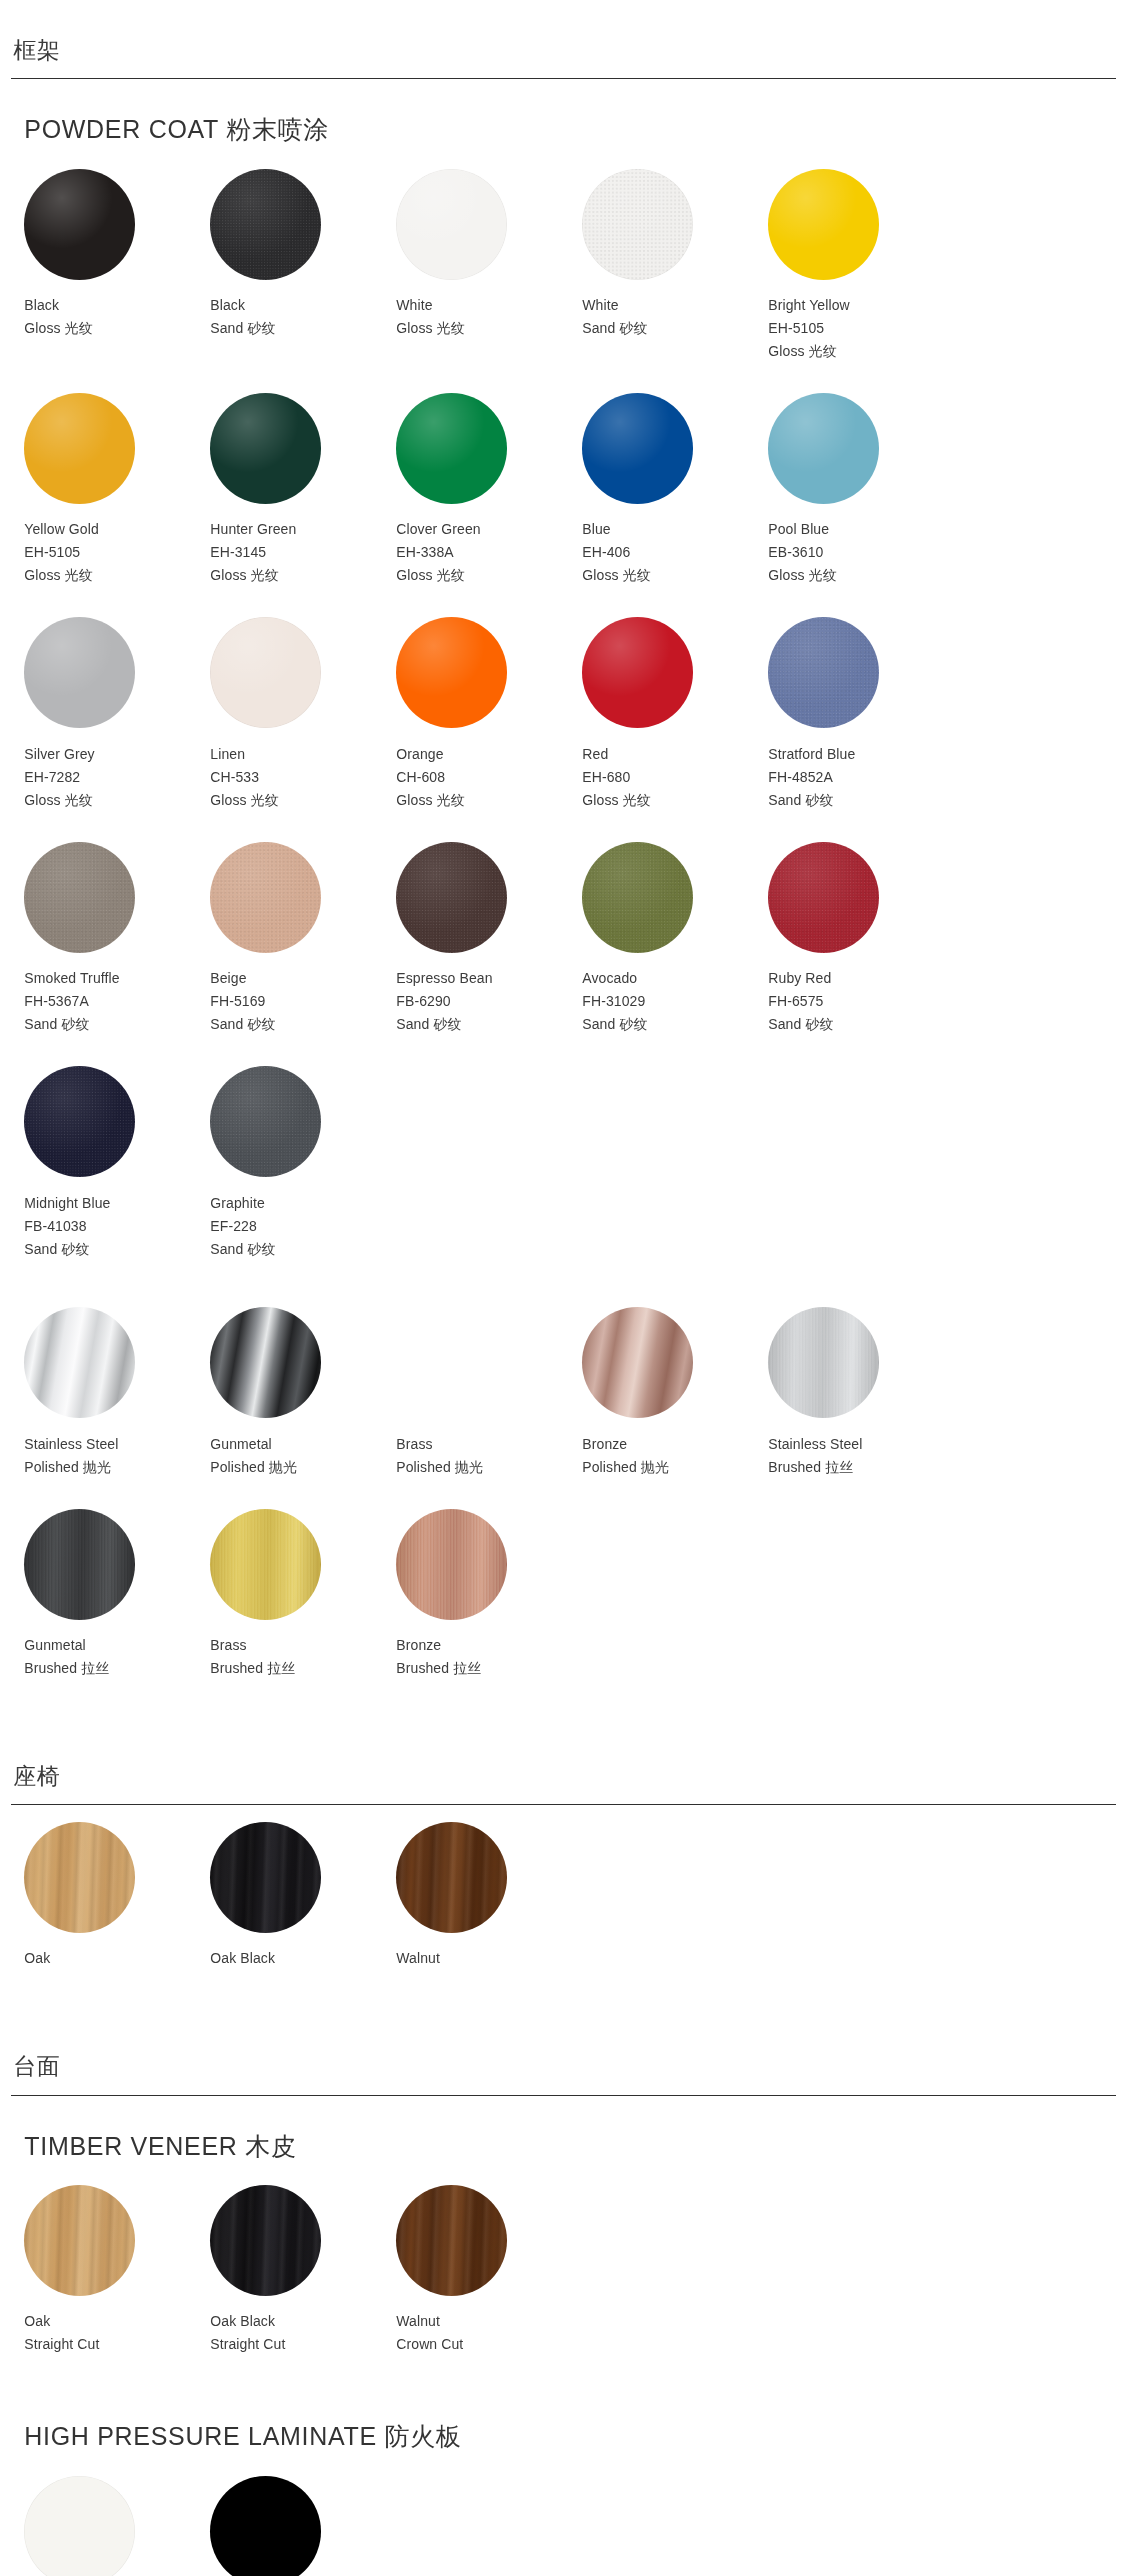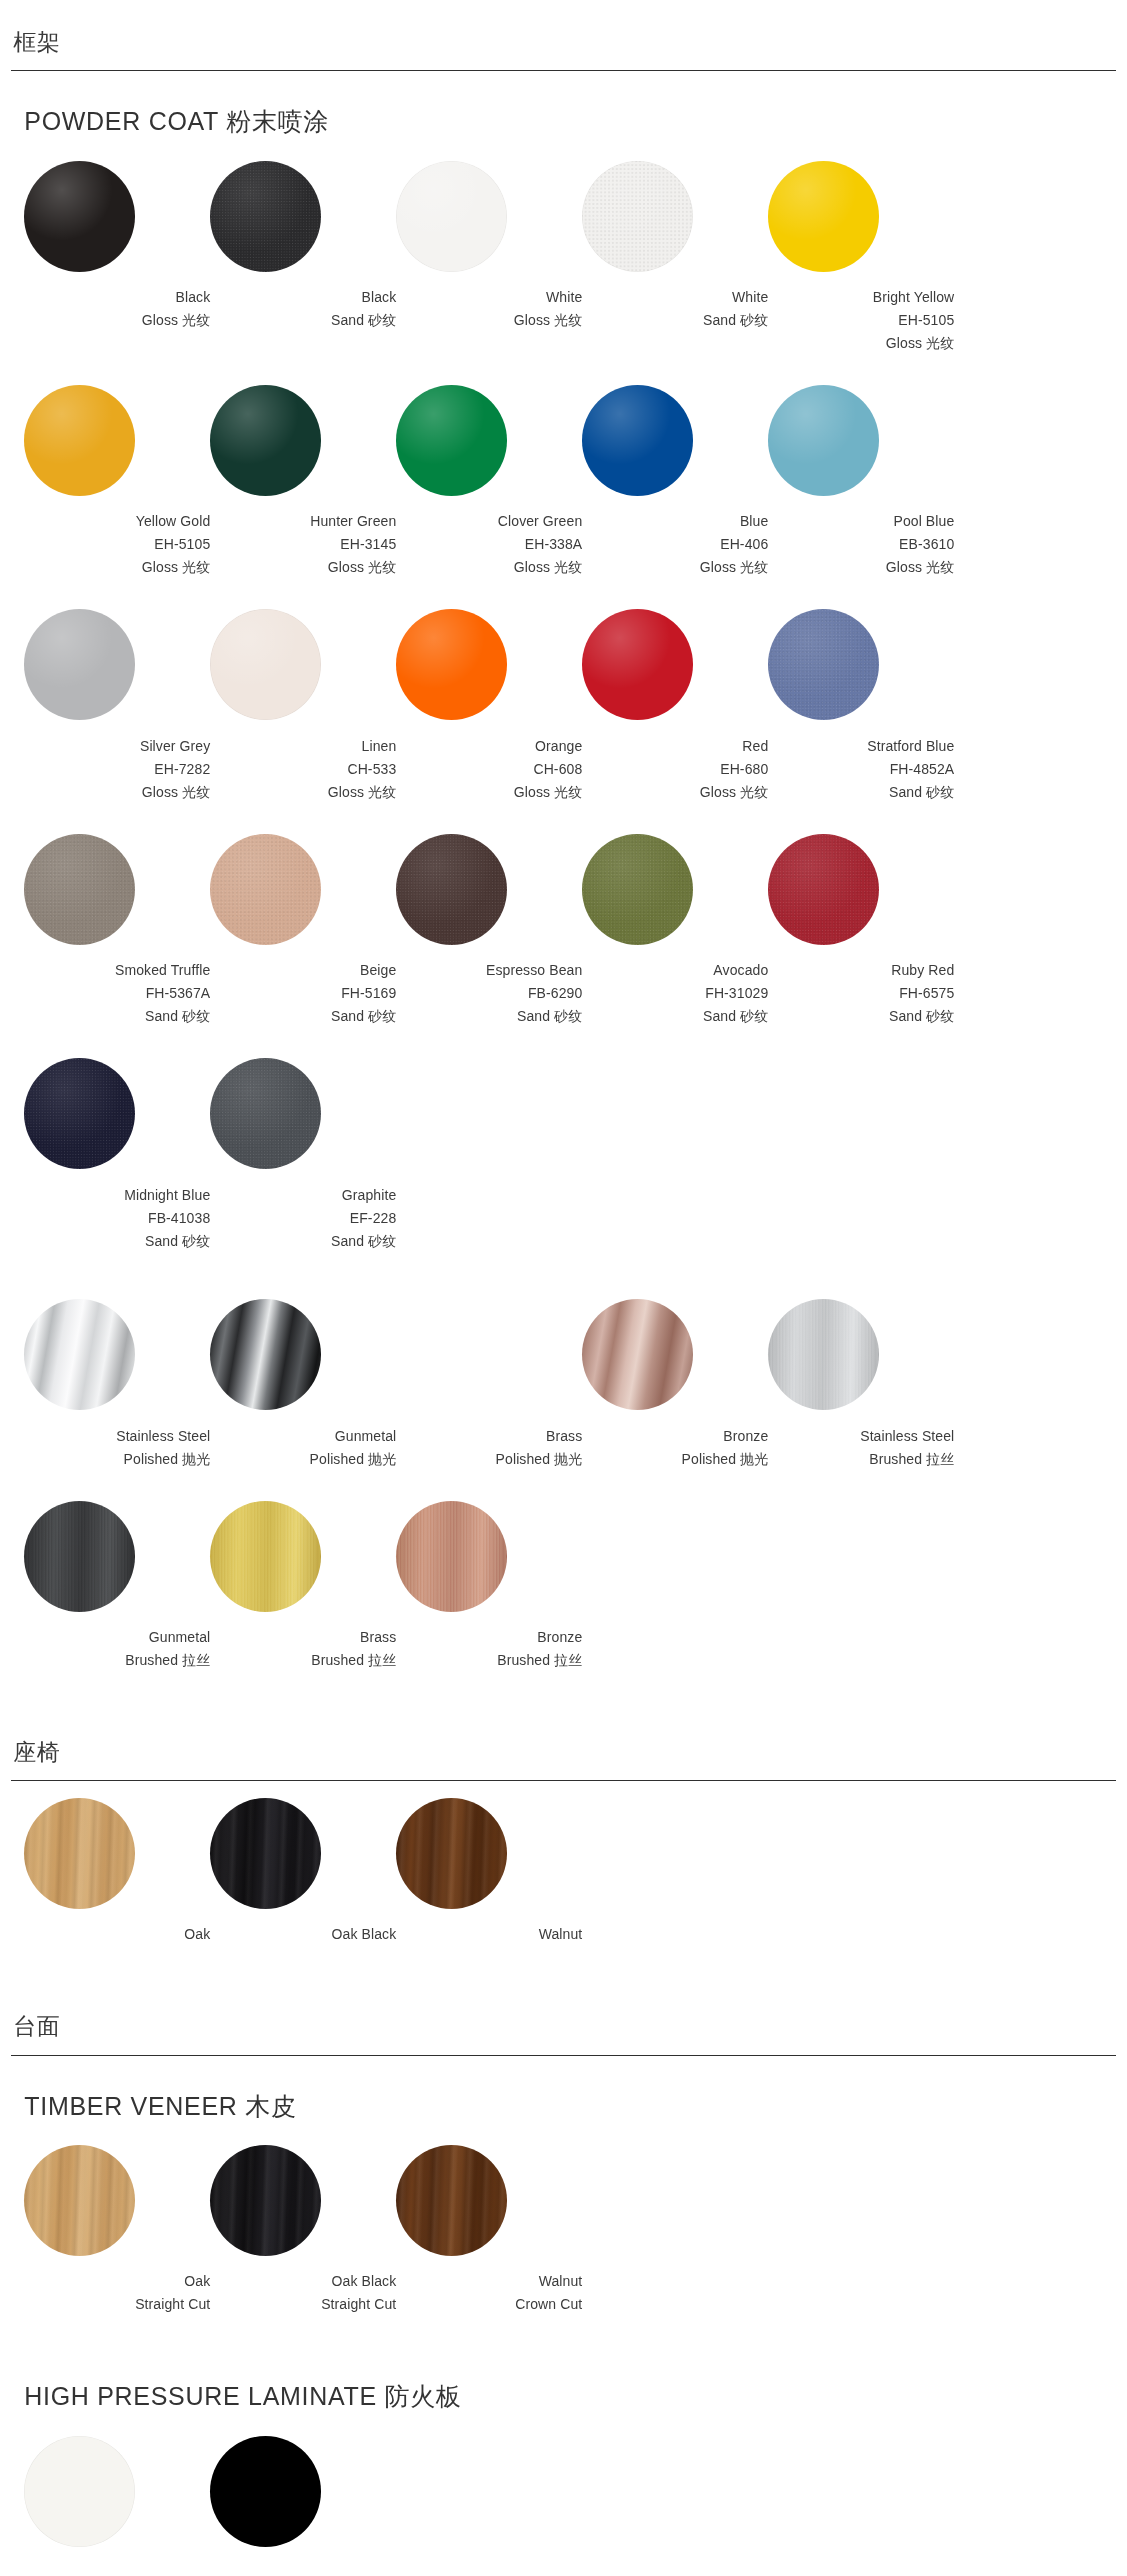--- a/index.html
+++ b/index.html
@@ -17,21 +17,21 @@
     -webkit-font-smoothing: antialiased;
   }
 
   .page {
     width: 1127px;
     padding: 0 0 67px 0;
   }
 
   
   .group {
-    padding: 8px 11px;
+    padding: 16px 11px;
   }
   .group-head {
     padding-top: 19px;
   }
   .group-title {
     font-size: 23px;
     font-weight: 400;
     letter-spacing: 0.6px;
     color: #3a3a3a;
     line-height: 1.35;
@@ -58,21 +58,20 @@
 
   
   .swatch-grid {
     display: flex;
     flex-wrap: wrap;
     margin-top: 16.7px;
   }
   .swatch {
     width: 186px;
     margin-bottom: 30px;
-    text-align: right;
   }
   .swatch-disc-wrap {
     width: 111px;
     height: 111px;
     position: relative;
   }
   .swatch-disc {
     width: 111px;
     height: 111px;
     border-radius: 50%;

